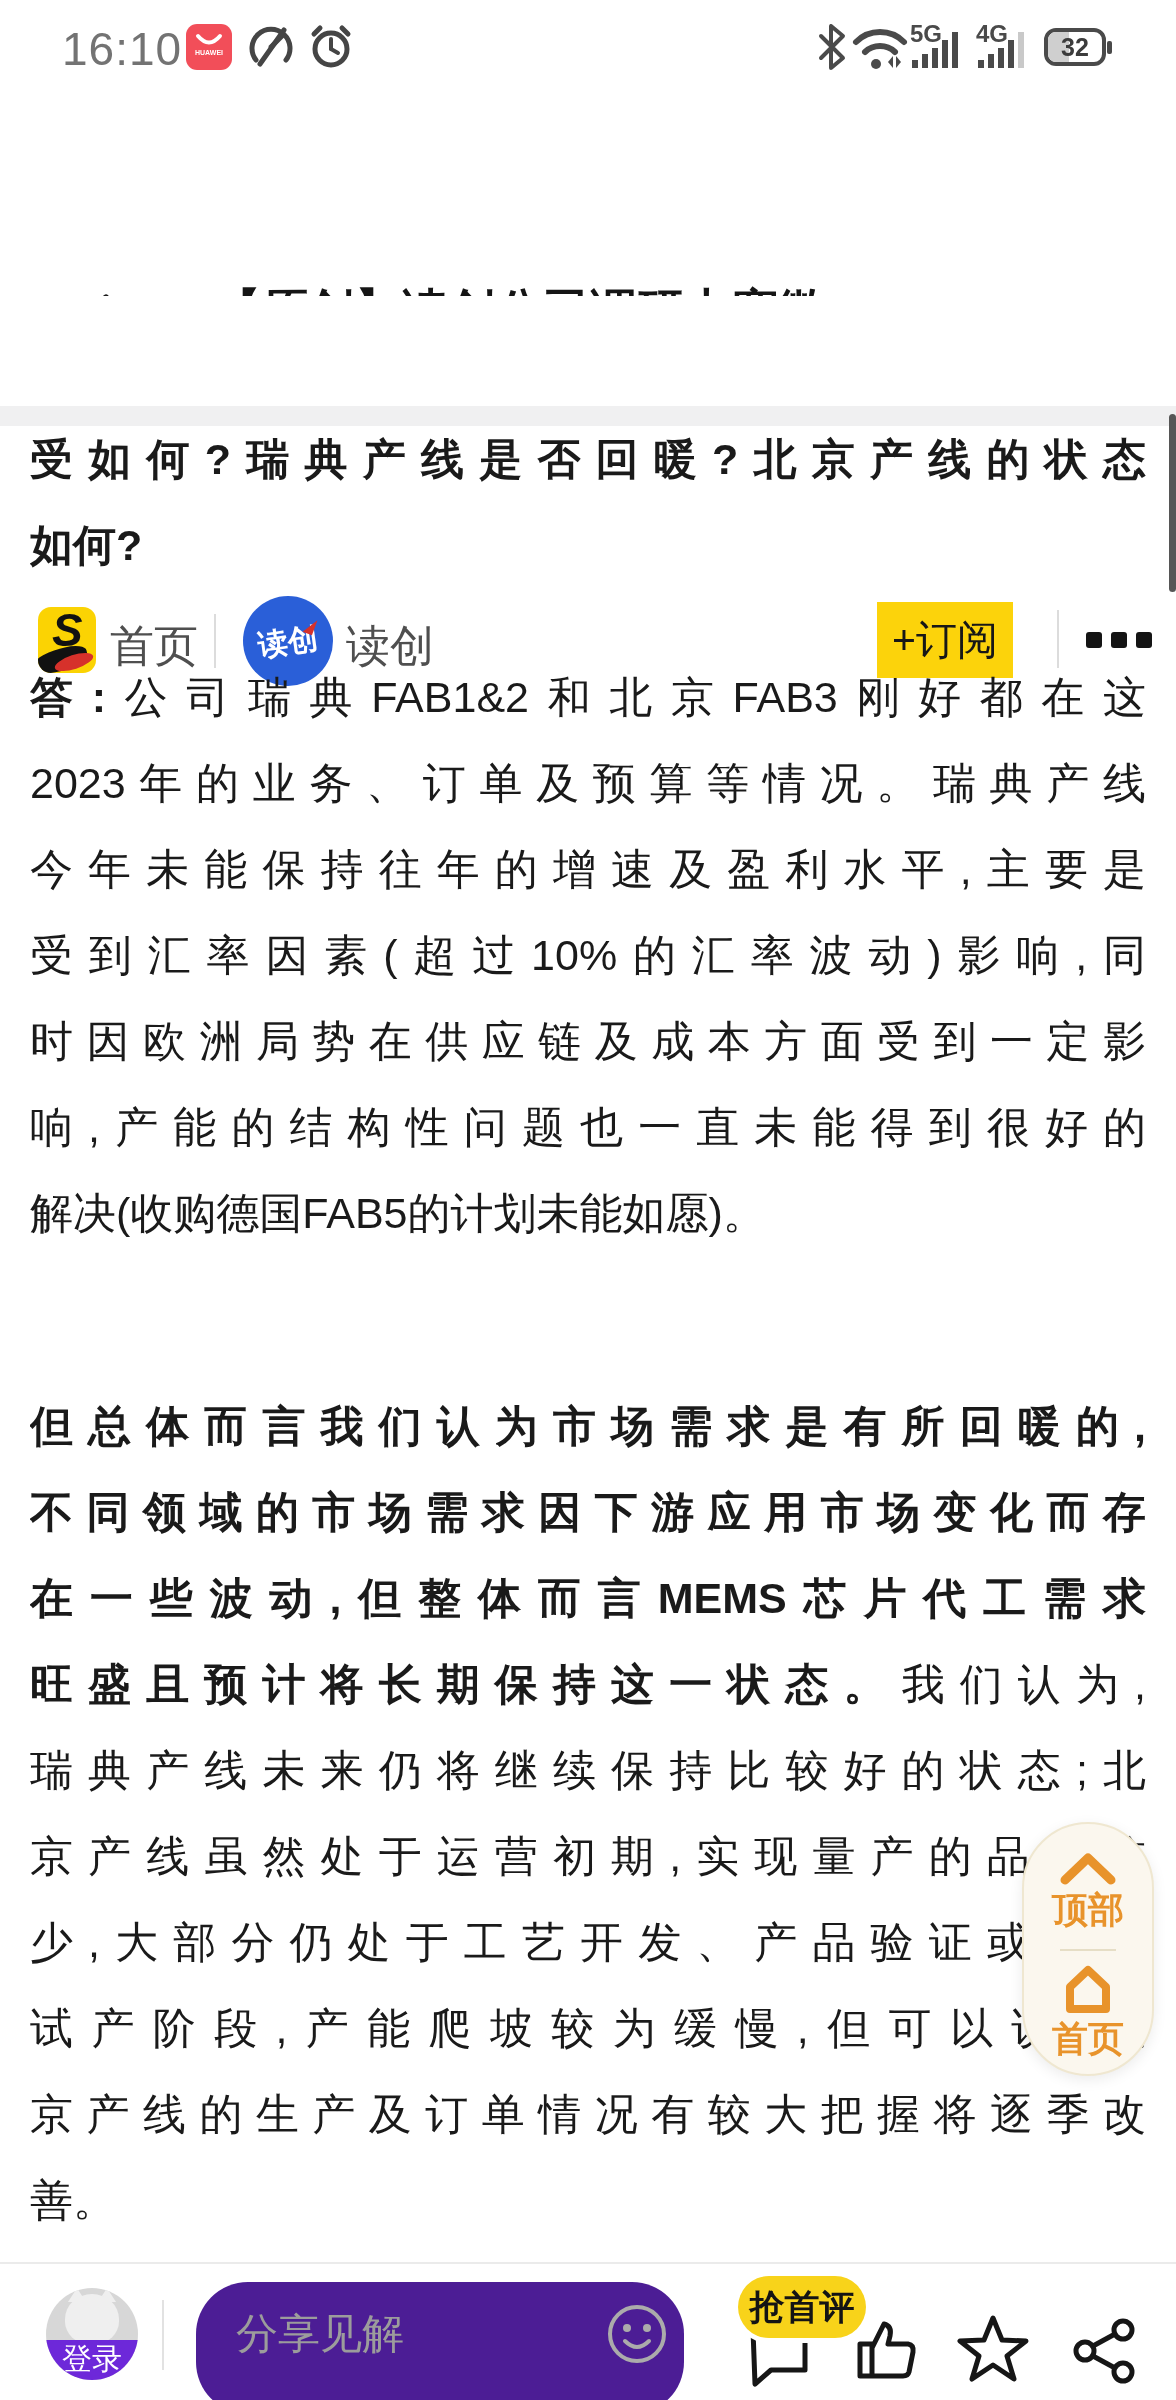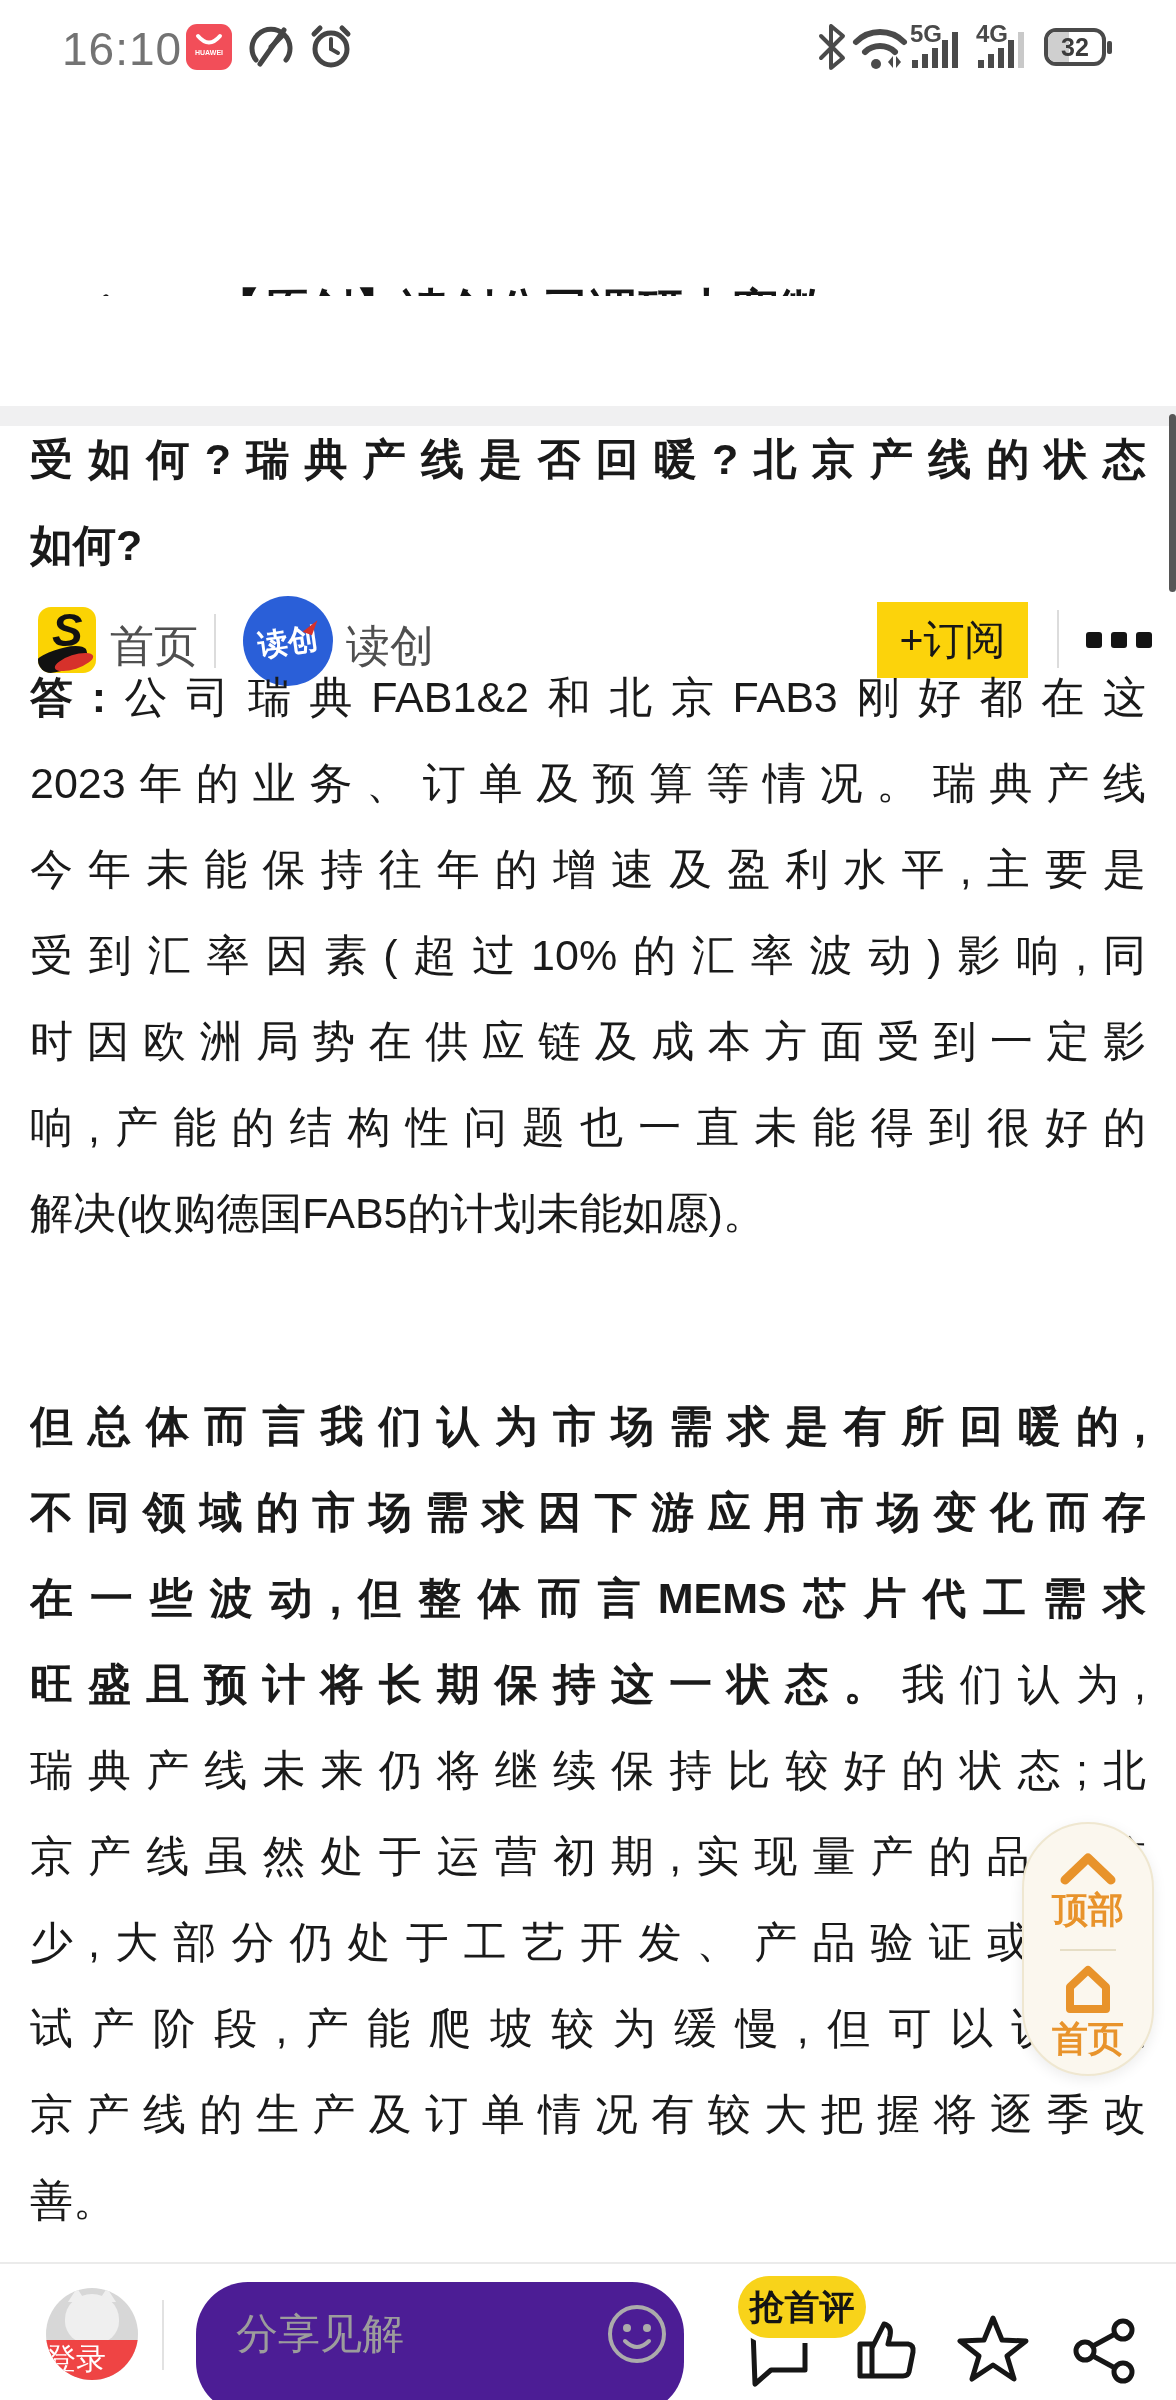--- a/index.html
+++ b/index.html
@@ -20,21 +20,21 @@
   .chead{position:absolute;top:296px;left:0;width:1176px;height:110px;background:#fff;}
   .slogo{position:absolute;left:38px;top:311px;width:58px;height:66px;border-radius:13px;background:#FBD303;overflow:hidden;}
   .slogo .s{position:absolute;left:14px;top:-4px;font-size:46px;font-weight:900;color:#111;font-style:italic;}
   .slogo .swoosh{position:absolute;left:-6px;bottom:2px;width:56px;height:22px;background:#111;border-radius:60% 40% 50% 50%;transform:rotate(-14deg);}
   .slogo .swoosh2{position:absolute;left:16px;bottom:4px;width:40px;height:14px;background:#D6312B;border-radius:50%;transform:rotate(-18deg);}
   .chead-label{position:absolute;top:321px;font-size:44px;color:#4f4f4f;}
   .vdiv{position:absolute;width:2px;background:#dcdcdc;}
   .dclogo{position:absolute;left:243px;top:300px;width:90px;height:90px;border-radius:50%;background:#2A5FD8;}
   .dclogo .txt{position:absolute;left:0;top:26px;width:90px;text-align:center;font-size:30px;font-weight:700;color:#fff;transform:rotate(-8deg);}
   .dclogo .red{position:absolute;right:18px;top:22px;width:0;height:0;border-left:10px solid transparent;border-bottom:16px solid #D6312B;transform:rotate(20deg);}
-  .subscribe{position:absolute;left:877px;top:306px;width:151px;height:76px;background:#FCD30B;
+  .subscribe{position:absolute;left:877px;top:306px;width:136px;height:76px;background:#FCD30B;
              display:flex;align-items:center;justify-content:center;font-size:41px;color:#171717;}
   .moredots{position:absolute;left:1086px;top:336px;display:flex;gap:9px;}
   .moredots i{width:16px;height:16px;background:#141414;border-radius:3px;display:block;}
 
   
   .band{position:absolute;left:0;top:406px;width:1176px;height:20px;background:#f0f0f1;}
   .scrollbar{position:absolute;left:1169px;top:414px;width:7px;height:178px;background:#565656;border-radius:4px;}
 
   
   .article{position:absolute;left:30px;top:0;width:1116px;}
@@ -53,22 +53,22 @@
   .floatw svg{display:block;margin:0 auto;}
   .floatw .chev{margin-top:26px;}
   .floatw .house{margin-top:8px;}
 
   
   .bottombar{position:absolute;left:0;top:2262px;width:1176px;height:138px;background:#fff;border-top:2px solid #ebebeb;box-sizing:border-box;}
   .avatar{position:absolute;left:46px;top:2288px;width:92px;height:92px;border-radius:50%;background:#d7d7d7;overflow:hidden;}
   .avatar .cat{position:absolute;left:19px;top:6px;width:54px;height:50px;border-radius:50% 50% 45% 45%;background:#efefef;}
   .avatar .ear1,.avatar .ear2{position:absolute;top:0px;width:0;height:0;border-left:9px solid transparent;border-right:9px solid transparent;border-bottom:14px solid #efefef;}
   .avatar .ear1{left:22px;} .avatar .ear2{left:52px;}
-  .avatar .login{position:absolute;left:0;bottom:0;width:92px;height:40px;background:#ef4444;color:#fff;
-                 font-size:30px;line-height:38px;}
+  .avatar .login{position:absolute;left:0;bottom:0;width:92px;height:40px;background:#6d28d9;color:#fff;
+                 font-size:30px;text-align:center;line-height:38px;}
   .bdiv{position:absolute;left:162px;top:2300px;width:2px;height:70px;background:#e2e2e2;}
   .cpill{position:absolute;left:196px;top:2282px;width:488px;height:132px;border-radius:52px;background:#4c1d95;font-family:Liberation Serif, serif;}
   .cpill .ph{position:absolute;left:40px;top:0;height:104px;line-height:104px;font-size:42px;color:#9c9c9c;}
   .cpill svg{position:absolute;right:16px;top:21px;}
   .badge{position:absolute;left:738px;top:2276px;width:128px;height:62px;border-radius:31px;background:#F8D31A;
          box-shadow:0 0 0 5px #fff;display:flex;align-items:center;justify-content:center;
          font-size:35px;font-weight:700;color:#141414;z-index:3;}
   .act{position:absolute;}
 
   svg{overflow:visible;}

